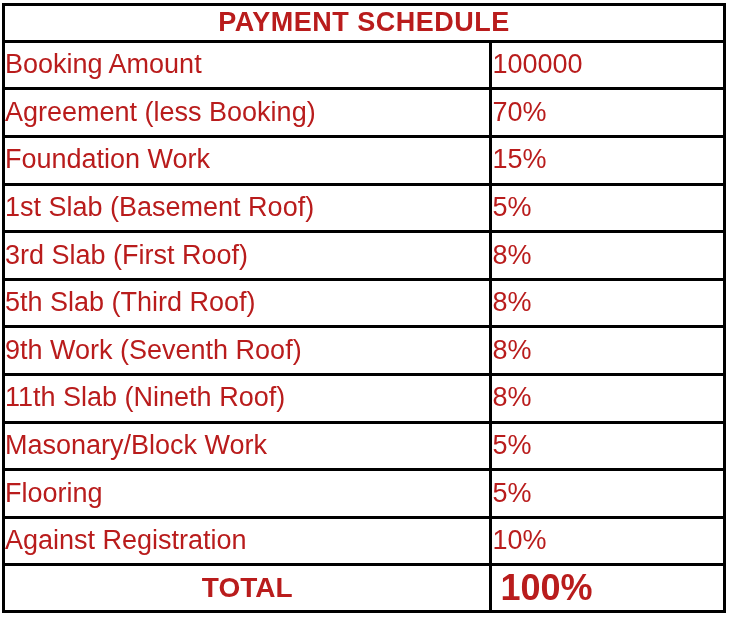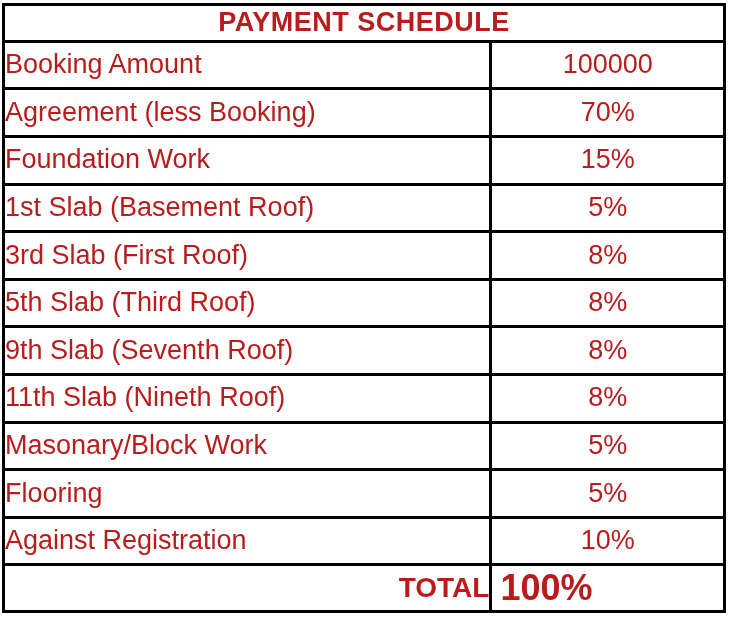--- a/index.html
+++ b/index.html
@@ -43,25 +43,25 @@
     font-weight: bold;
     text-align: center;
     letter-spacing: 0.5px;
   }
   td.row-label {
     text-align: left;
     padding-left: 7px;
     margin-top: 11px;
   }
   td.row-value {
-    text-align: center;
+    text-align: left;
     padding-right: 9px;
   }
   tfoot td.total-label {
-    text-align: right;
+    text-align: center;
     font-weight: bold;
     font-size: 28px;
   }
   tfoot td.total-value {
     text-align: left;
     font-weight: bold;
     font-size: 36px;
     padding-left: 8px;
   }
 </style>
@@ -106,21 +106,21 @@
     <td class="row-value">8%</td>
   </tr>
 
   <tr>
     <td class="row-label">5th Slab (Third Roof)</td>
     <td class="row-value">8%</td>
   </tr>
 
 
   <tr>
-    <td class="row-label">9th Slab (Seventh Roof)</td>
+    <td class="row-label">9th Work (Seventh Roof)</td>
     <td class="row-value">8%</td>
   </tr>
 
   <tr>
     <td class="row-label">11th Slab (Nineth Roof)</td>
     <td class="row-value">8%</td>
   </tr>
 
   <tr>
     <td class="row-label">Masonary/Block Work</td>

